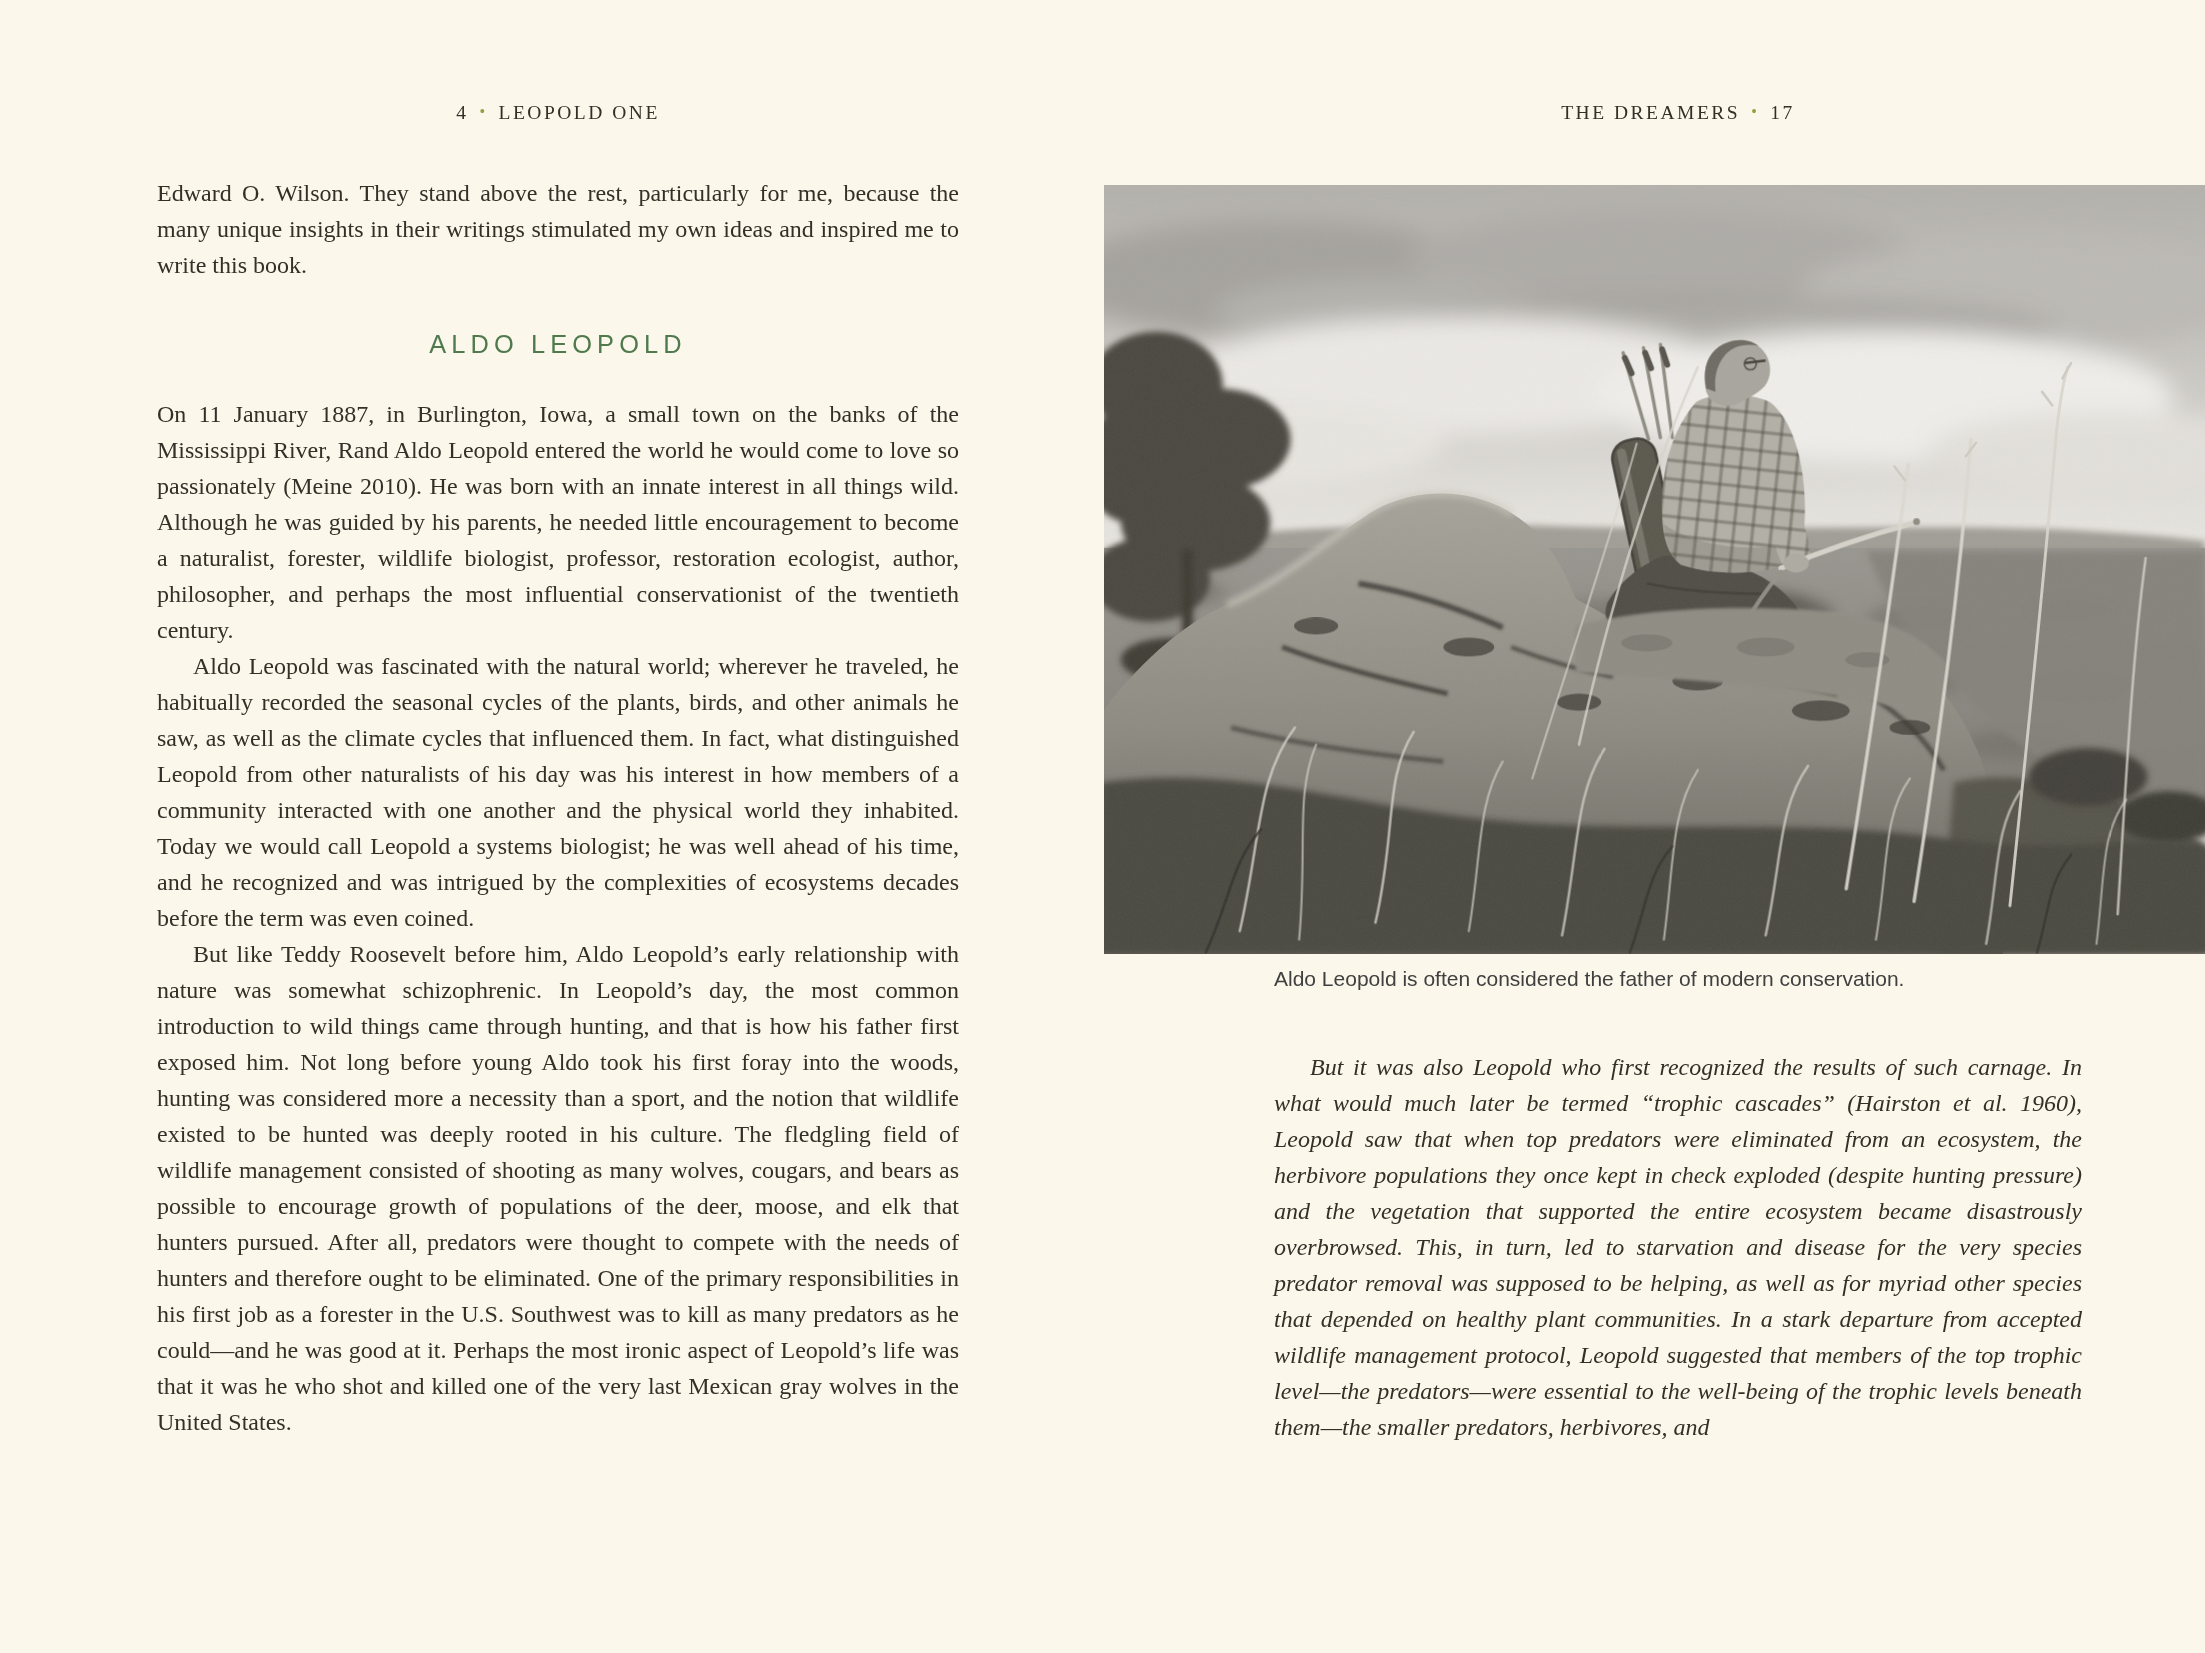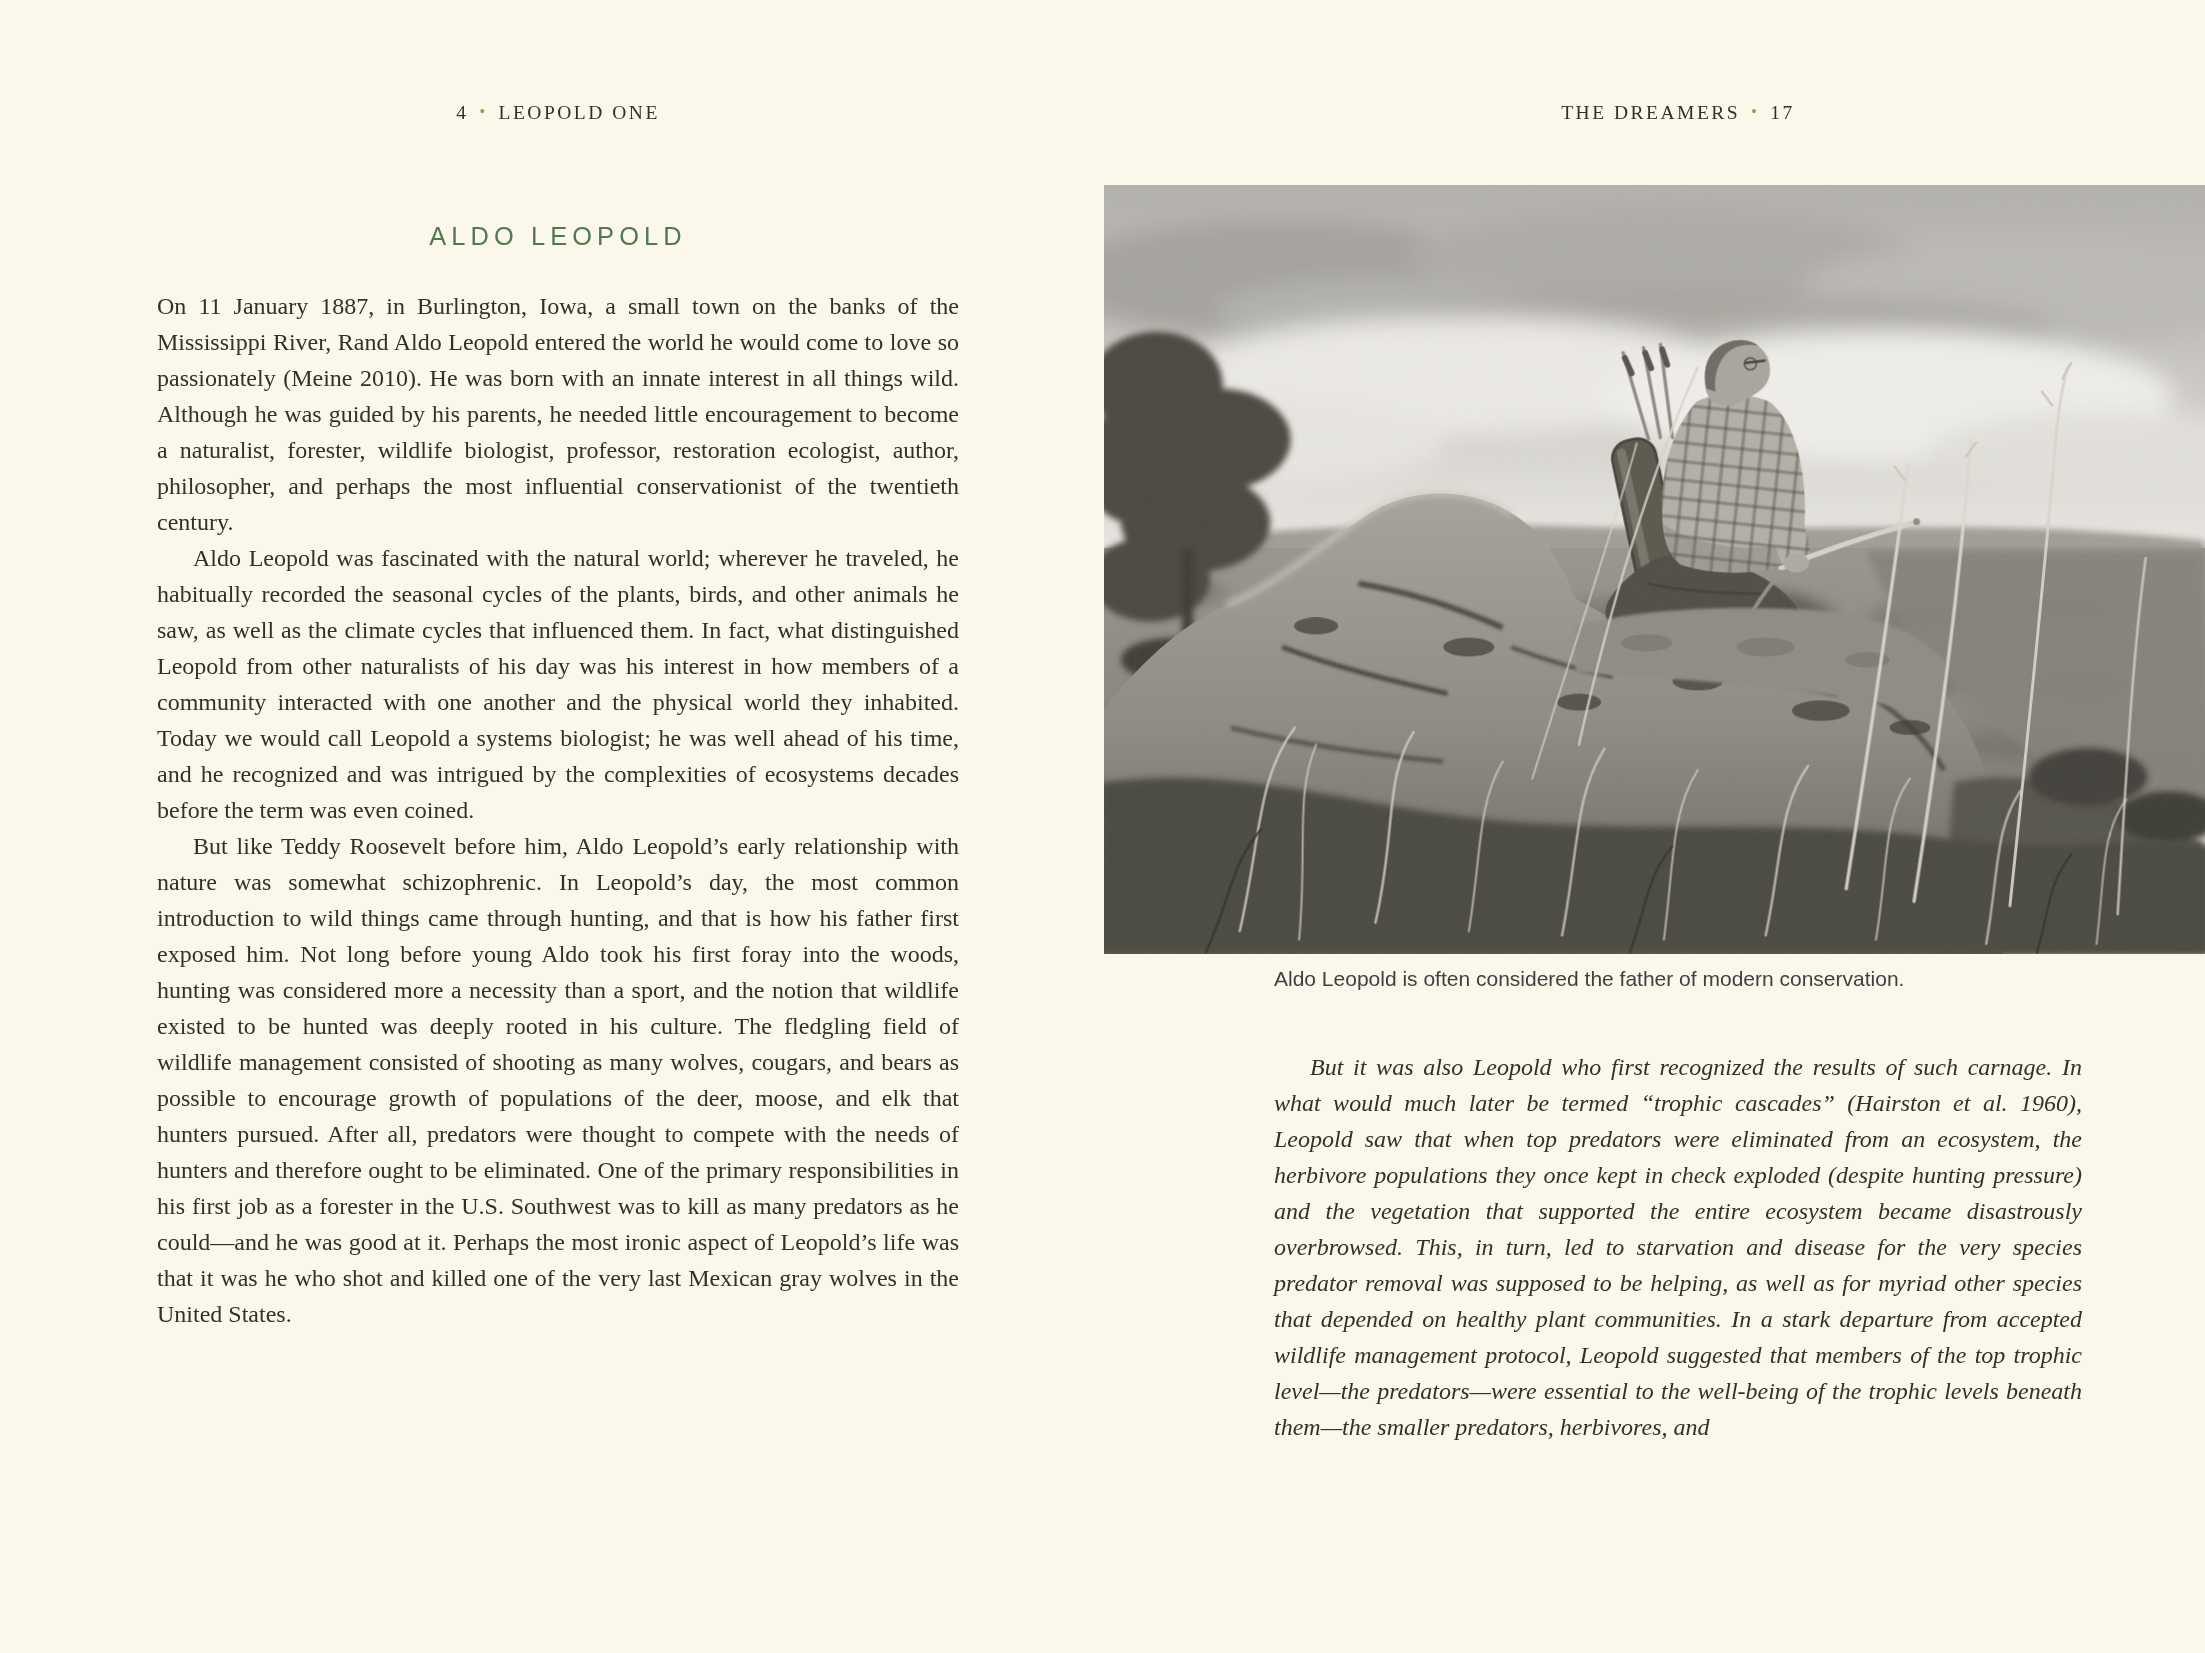--- a/index.html
+++ b/index.html
@@ -36,20 +36,23 @@
 </head>
 <body>
 
 <div class="spread">
 
   <div>
     <div class="running-head rh-left">
       <span>4</span><span class="dot">•</span><span>LEOPOLD ONE</span>
     </div>
     <div class="text-col">
+      <div id="left-intro">
+          <p class="para">Edward O. Wilson. They stand above the rest, particularly for me, because the many unique insights in their writings stimulated my own ideas and inspired me to write this book.</p>
+        </div>
       <h2 class="section-heading">ALDO LEOPOLD</h2>
       <div id="left-body">
           <p class="para">On 11 January 1887, in Burlington, Iowa, a small town on the banks of the Mississippi River, Rand Aldo Leopold entered the world he would come to love so passionately (Meine 2010). He was born with an innate interest in all things wild. Although he was guided by his parents, he needed little encouragement to become a naturalist, forester, wildlife biologist, professor, restoration ecologist, author, philosopher, and perhaps the most influential conservationist of the twentieth century.</p>
           <p class="para indent">Aldo Leopold was fascinated with the natural world; wherever he traveled, he habitually recorded the seasonal cycles of the plants, birds, and other animals he saw, as well as the climate cycles that influenced them. In fact, what distinguished Leopold from other naturalists of his day was his interest in how members of a community interacted with one another and the physical world they inhabited. Today we would call Leopold a systems biologist; he was well ahead of his time, and he recognized and was intrigued by the complexities of ecosystems decades before the term was even coined.</p>
           <p class="para indent">But like Teddy Roosevelt before him, Aldo Leopold’s early relationship with nature was somewhat schizophrenic. In Leopold’s day, the most common introduction to wild things came through hunting, and that is how his father first exposed him. Not long before young Aldo took his first foray into the woods, hunting was considered more a necessity than a sport, and the notion that wildlife existed to be hunted was deeply rooted in his culture. The fledgling field of wildlife management consisted of shooting as many wolves, cougars, and bears as possible to encourage growth of populations of the deer, moose, and elk that hunters pursued. After all, predators were thought to compete with the needs of hunters and therefore ought to be eliminated. One of the primary responsibilities in his first job as a forester in the U.S. Southwest was to kill as many predators as he could—and he was good at it. Perhaps the most ironic aspect of Leopold’s life was that it was he who shot and killed one of the very last Mexican gray wolves in the United States.</p>
         </div>
     </div>
   </div>
 
   <div>

